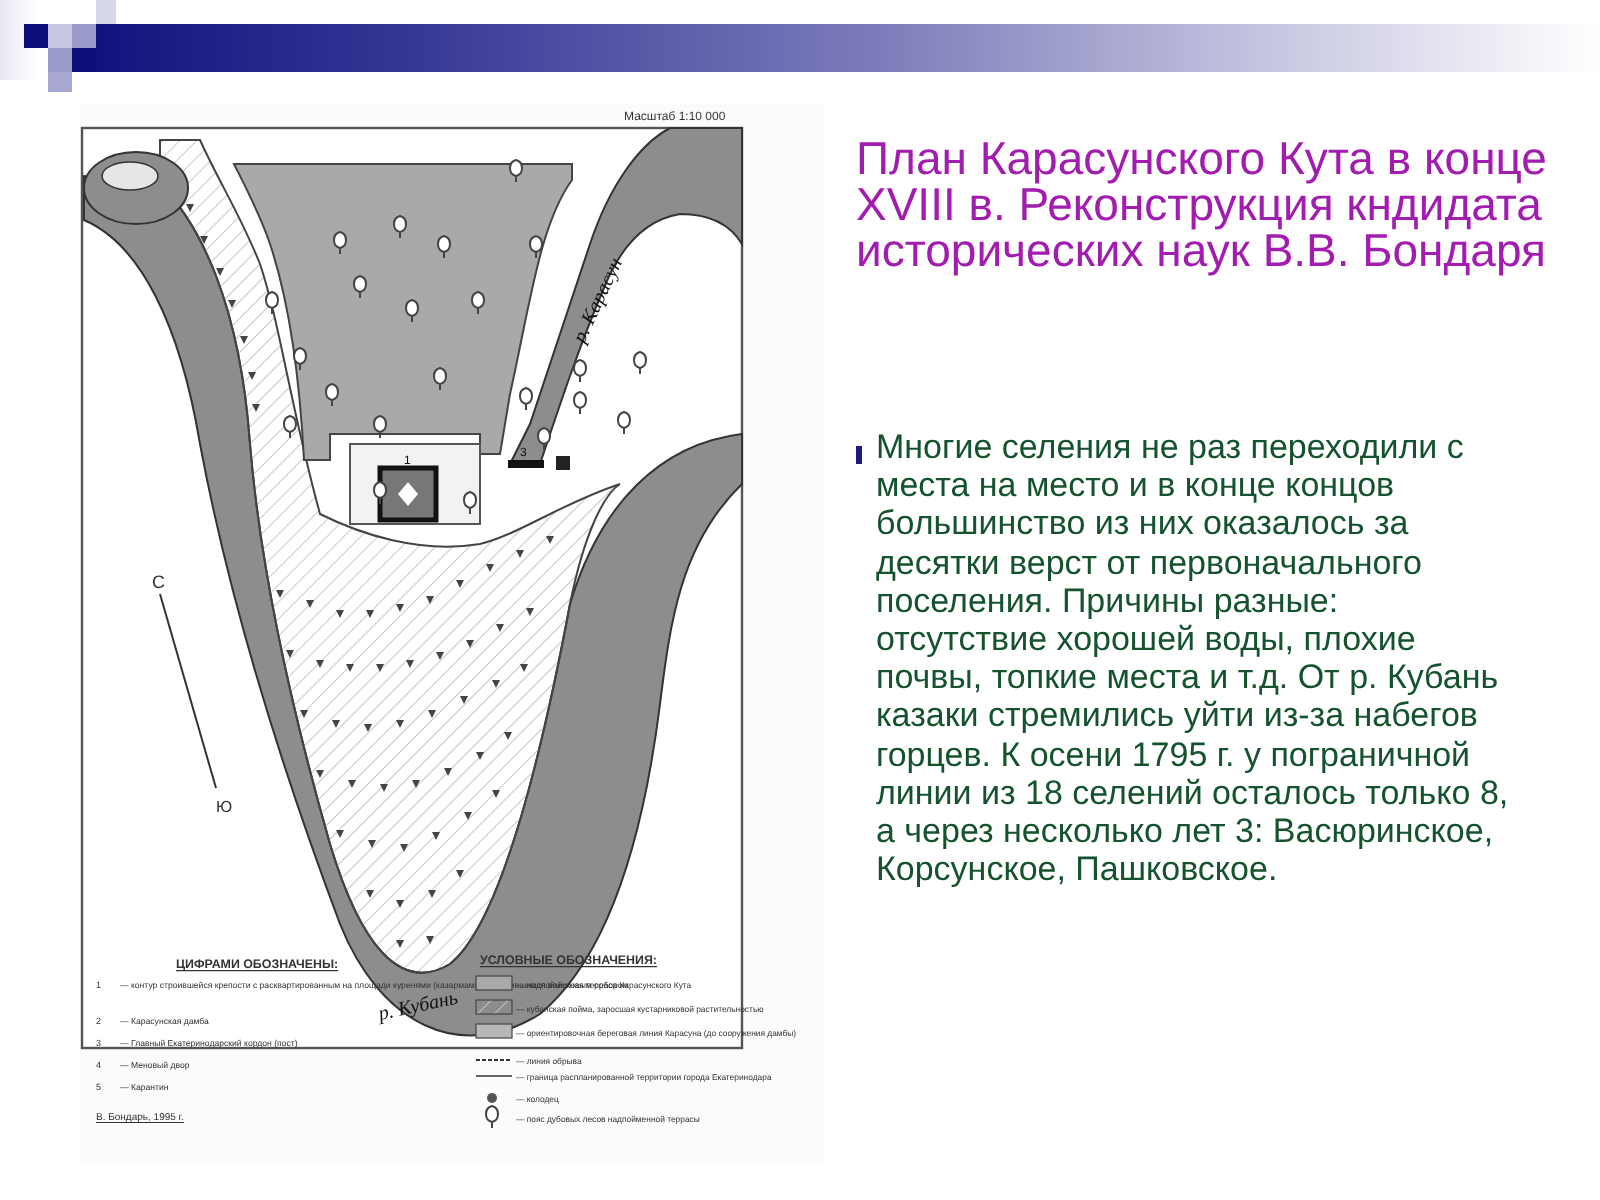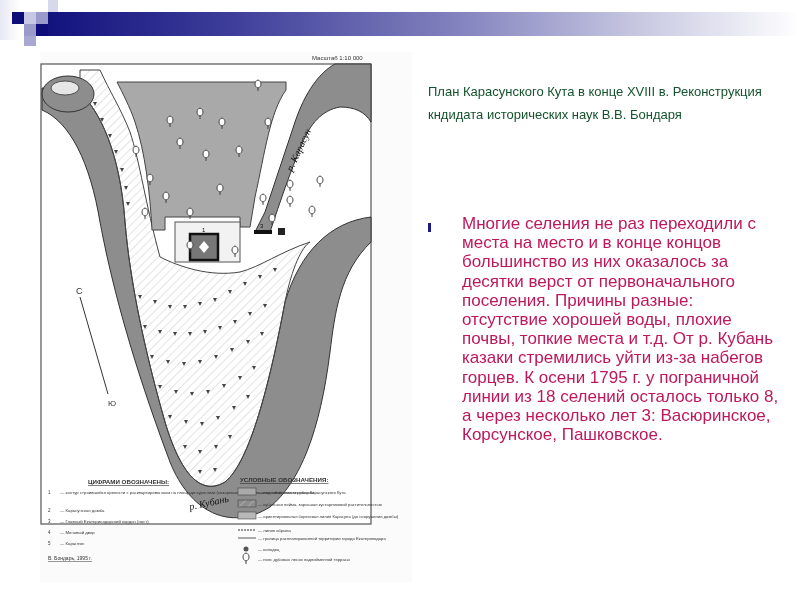--- a/index.html
+++ b/index.html
@@ -25,33 +25,33 @@
 
     
     .map-figure {
       position: absolute; left: 40px; top: 52px; width: 372px; height: 530px;
       background: #fbfbfb;
     }
     .map-figure svg { display: block; }
 
     
     .slide-title {
-      position: absolute; left: 428px; top: 80px; width: 350px;
-      font-size: 13px; line-height: 23px; color: #14532d;
+      position: absolute; left: 428px; top: 68px; width: 350px;
+      font-size: 23px; line-height: 23px; color: #a21caf;
     }
     
     .bullet-block {
       position: absolute; left: 428px; top: 214px; width: 340px;
     }
     .bullet-icon {
       position: absolute; left: 0; top: 9px; width: 3px; height: 9px; background: #1a1a80;
     }
     .bullet-text {
-      position: absolute; left: 34px; top: 0; width: 318px;
-      font-size: 17px; line-height: 19.2px; color: #be185d;
+      position: absolute; left: 10px; top: 0; width: 318px;
+      font-size: 17px; line-height: 19.2px; color: #14532d;
     }
   </style>
 </head>
 <body>
 
 <div>
   <div class="sq sq8"></div>
   <div class="header-bar"></div>
   <div class="sq sq7"></div>
   <div class="sq sq1"></div>

